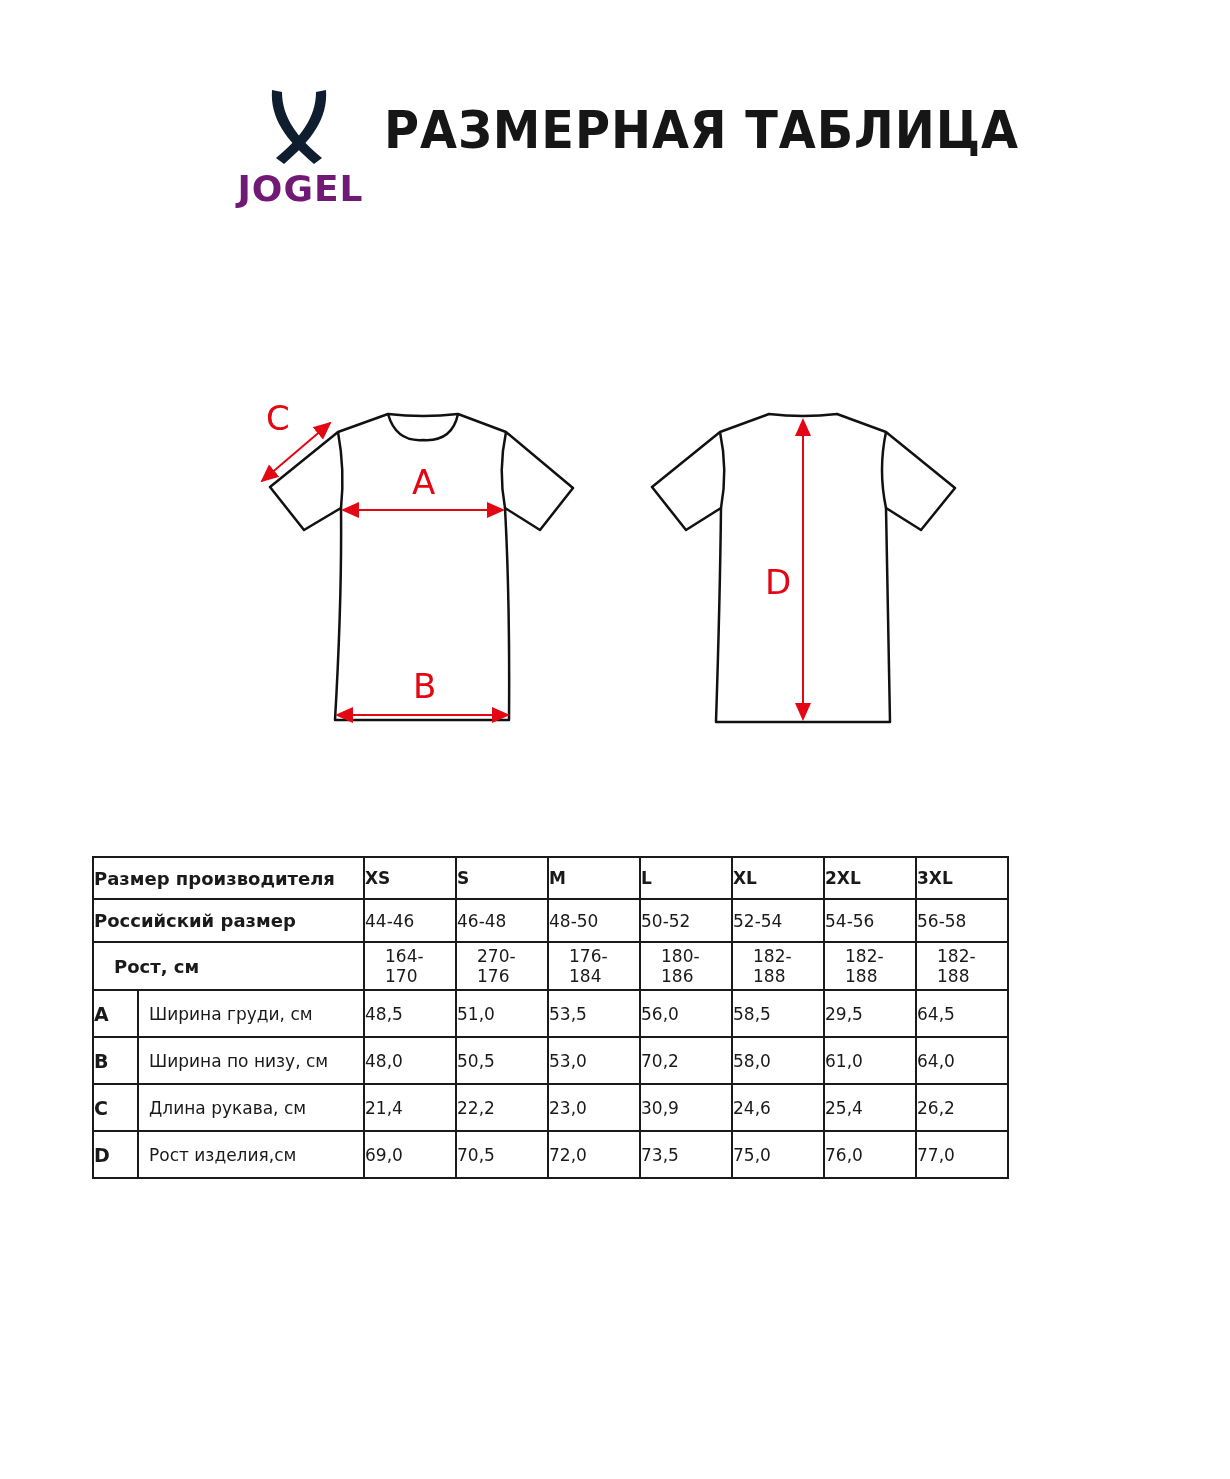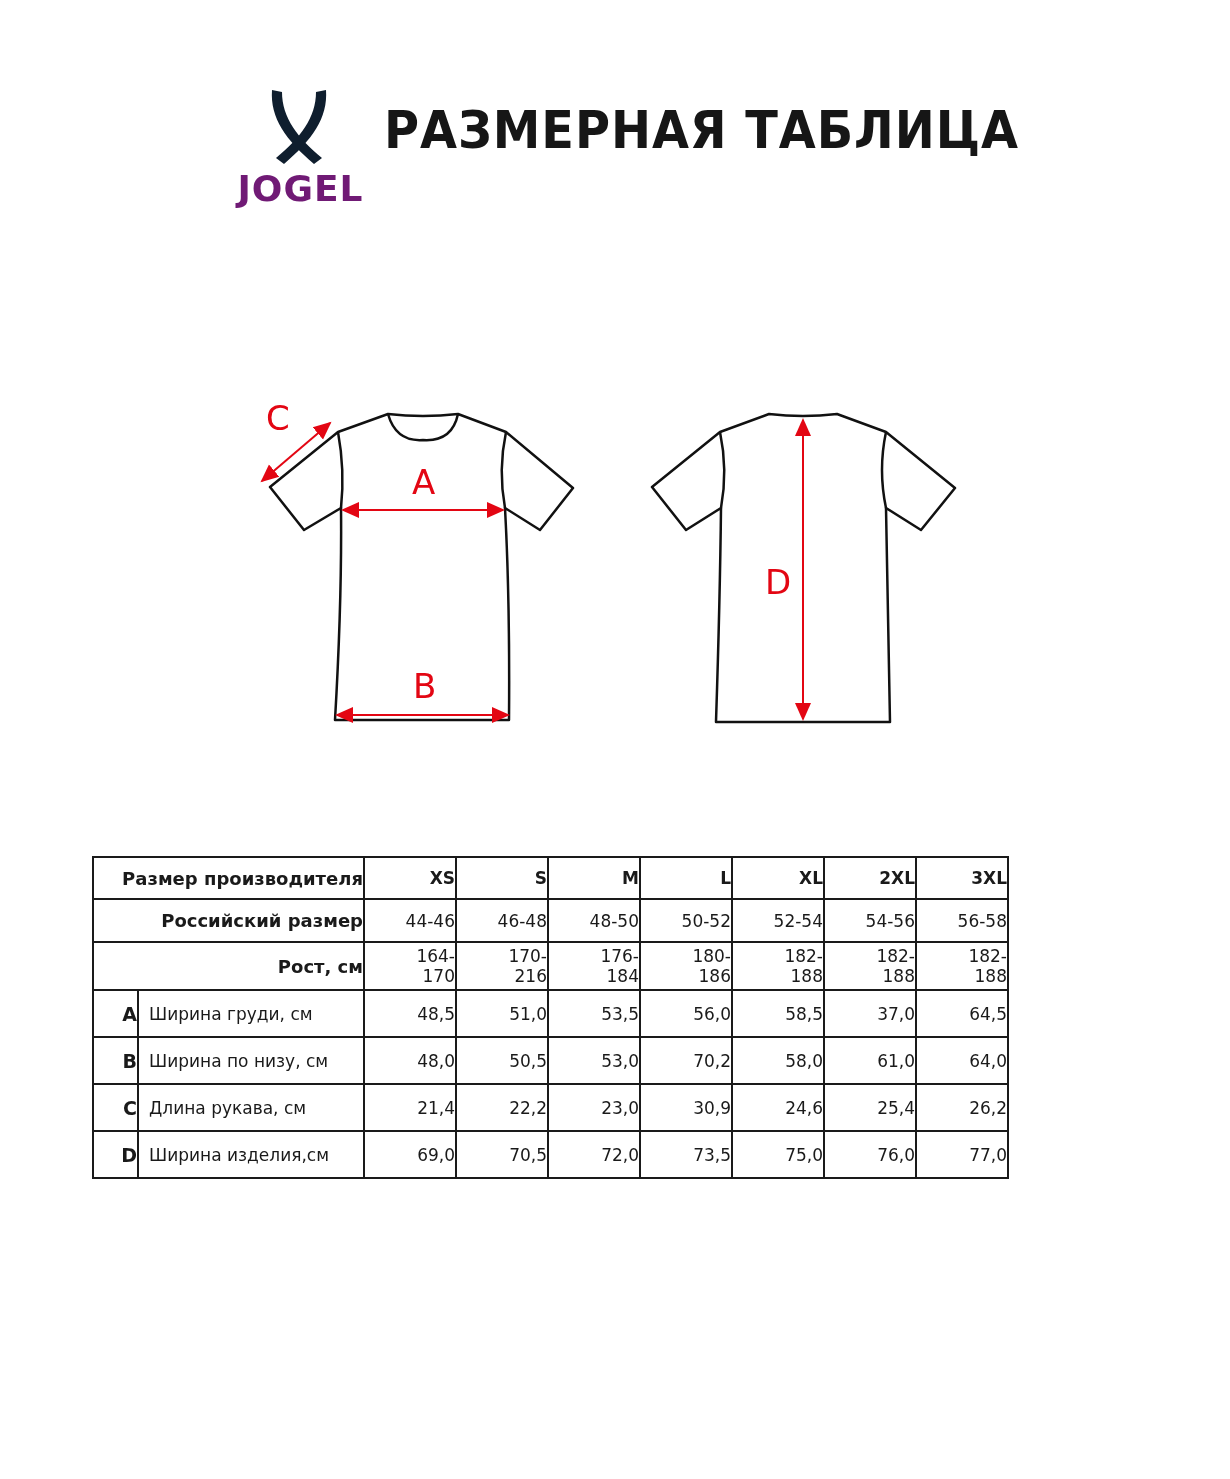--- a/index.html
+++ b/index.html
@@ -10,21 +10,21 @@
     .logo-text { position: absolute; left: 0; top: 80px; width: 145px; text-align: center;
                  font-family: "DejaVu Sans", sans-serif; font-weight: bold; font-size: 36px;
                  letter-spacing: 1px; color: #701a75; }
     .title { position: absolute; left: 384px; top: 100px; font-family: "DejaVu Sans", sans-serif;
              font-weight: bold; font-size: 52px; letter-spacing: 1px; color: #161616;
              transform: scaleX(0.92); transform-origin: left top; white-space: nowrap; }
     .diagram { position: absolute; left: 0; top: 0; }
     .lbl { position: absolute; font-family: "DejaVu Sans", sans-serif; font-size: 34px; color: #e30613; }
     table.sizes { position: absolute; left: 92px; top: 856px; border-collapse: collapse;
                   font-family: "DejaVu Sans", sans-serif; font-size: 17px; color: #1a1a1a; }
-    table.sizes td { border: 2px solid #1a1a1a; text-align: right; padding: 0; }
+    table.sizes td { border: 2px solid #1a1a1a; text-align: left; padding: 0; }
     td.hdr { font-weight: bold; font-size: 18px; }
     td.letter { font-weight: bold; width: 43px; font-size: 19px; }
     td.param { text-align: left !important; padding-left: 10px !important; width: 214px; margin-left: 24px; }
     td.val { width: 90px; font-weight: bold; }
     tr.r0 td { height: 40px; }
     tr.r1 td { height: 41px; }
     tr.r2 td { height: 46px; padding-left: 20px; }
     tr.m td { height: 45px; }
   </style>
 </head>
@@ -92,36 +92,36 @@
     <td>46-48</td>
     <td>48-50</td>
     <td>50-52</td>
     <td>52-54</td>
     <td>54-56</td>
     <td>56-58</td>
   </tr>
   <tr class="r2">
     <td class="hdr" colspan="2">Рост, см</td>
     <td>164-170</td>
-    <td>170-216</td>
+    <td>270-176</td>
     <td>176-184</td>
     <td>180-186</td>
     <td>182-188</td>
     <td>182-188</td>
     <td>182-188</td>
   </tr>
   <tr class="m">
     <td class="letter">A</td>
     <td class="param">Ширина груди, см</td>
     <td>48,5</td>
     <td>51,0</td>
     <td>53,5</td>
     <td>56,0</td>
     <td>58,5</td>
-    <td>37,0</td>
+    <td>29,5</td>
     <td>64,5</td>
   </tr>
   <tr class="m">
     <td class="letter">B</td>
     <td class="param">Ширина по низу, см</td>
     <td>48,0</td>
     <td>50,5</td>
     <td>53,0</td>
     <td>70,2</td>
     <td>58,0</td>
@@ -134,21 +134,21 @@
     <td>21,4</td>
     <td>22,2</td>
     <td>23,0</td>
     <td>30,9</td>
     <td>24,6</td>
     <td>25,4</td>
     <td>26,2</td>
   </tr>
   <tr class="m">
     <td class="letter">D</td>
-    <td class="param">Ширина изделия,см</td>
+    <td class="param">Рост изделия,см</td>
     <td>69,0</td>
     <td>70,5</td>
     <td>72,0</td>
     <td>73,5</td>
     <td>75,0</td>
     <td>76,0</td>
     <td>77,0</td>
   </tr>
 </tbody>
   </table>

